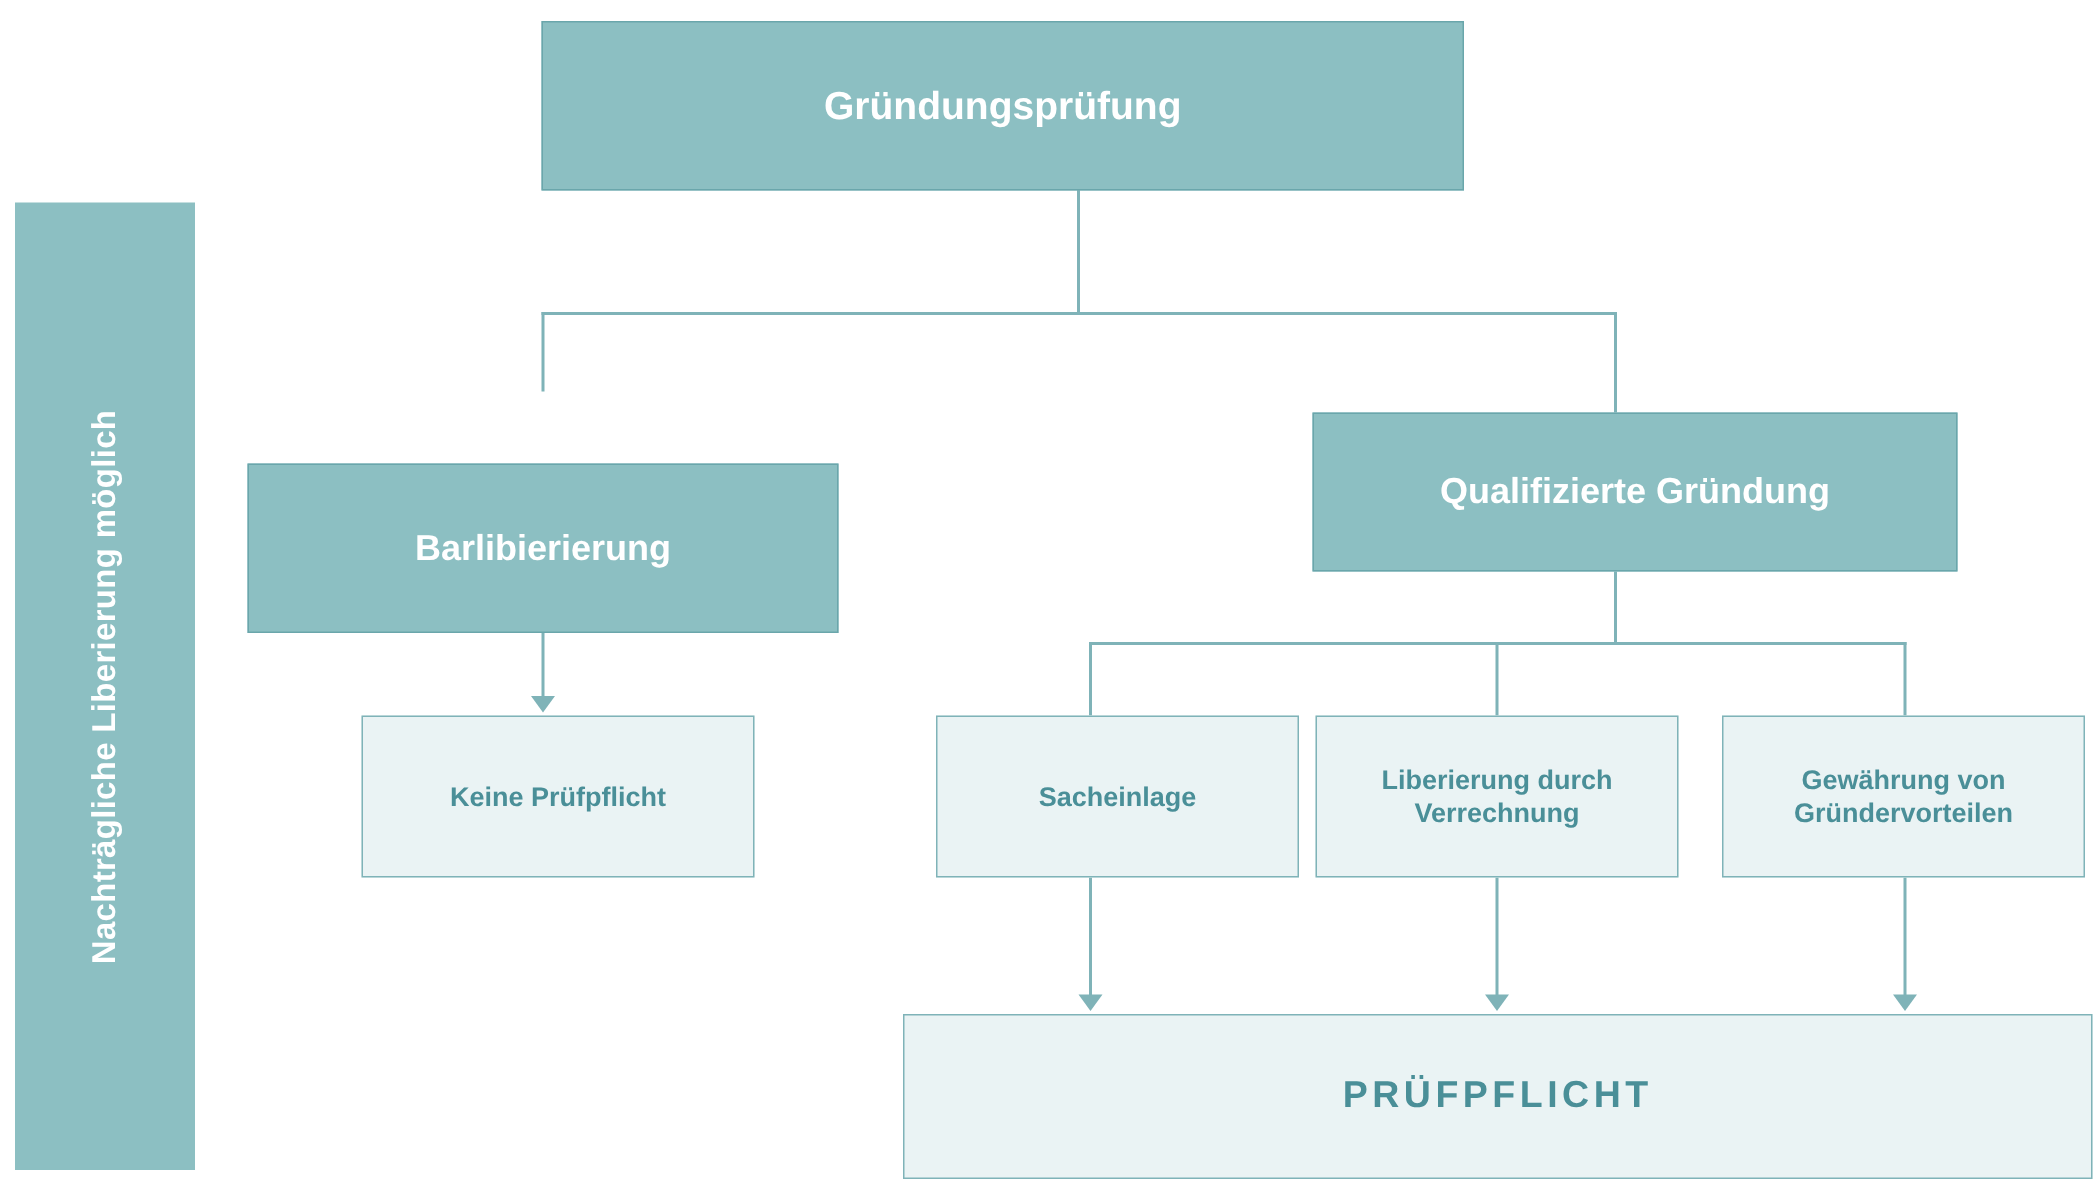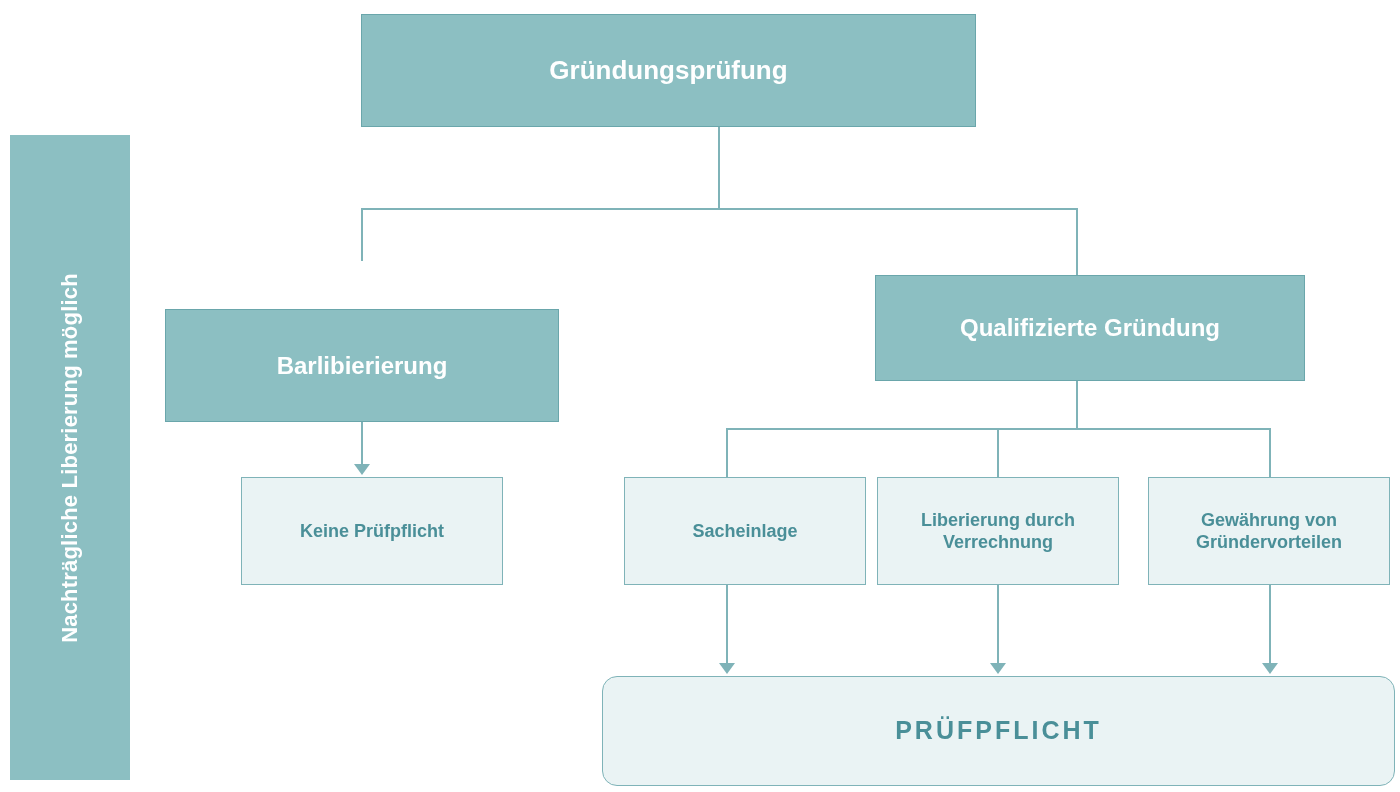--- a/index.html
+++ b/index.html
@@ -91,21 +91,20 @@
   #box-gewaehrung {
     left: 1148px; top: 477px; width: 242px; height: 108px;
     font-size: 18px;
     padding: 0 10px;
     align-items: center;
   }
   #box-pruefpflicht {
     left: 602px; top: 676px; width: 793px; height: 110px;
     font-size: 25px;
     letter-spacing: 3px;
-    border-radius: 15px;
   }
 
   
   .line {
     position: absolute;
     background: #7fb3b8;
   }
   .vline { width: 2px; }
   .hline { height: 2px; }
 

